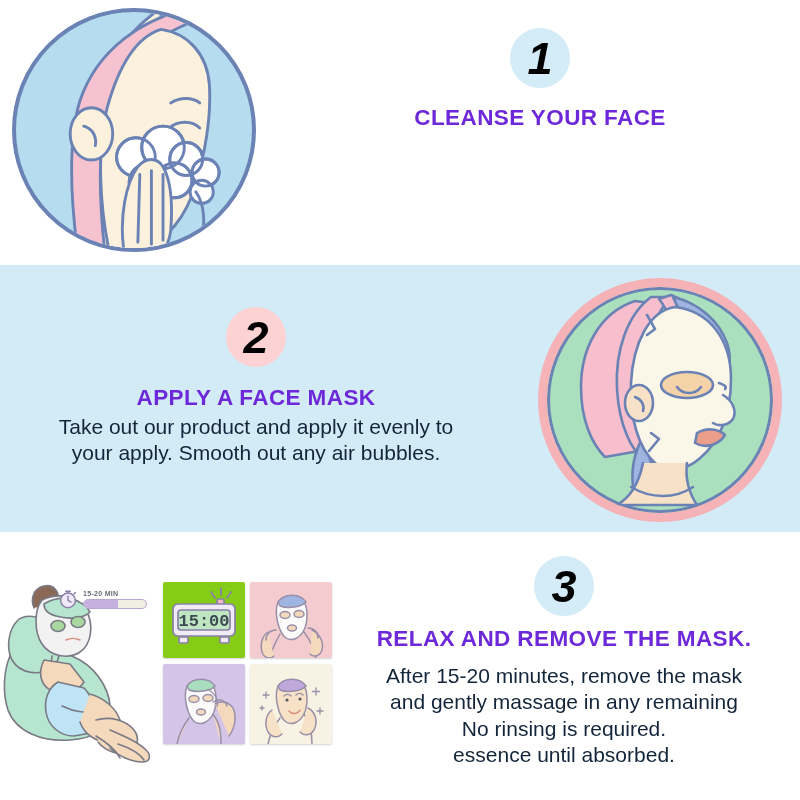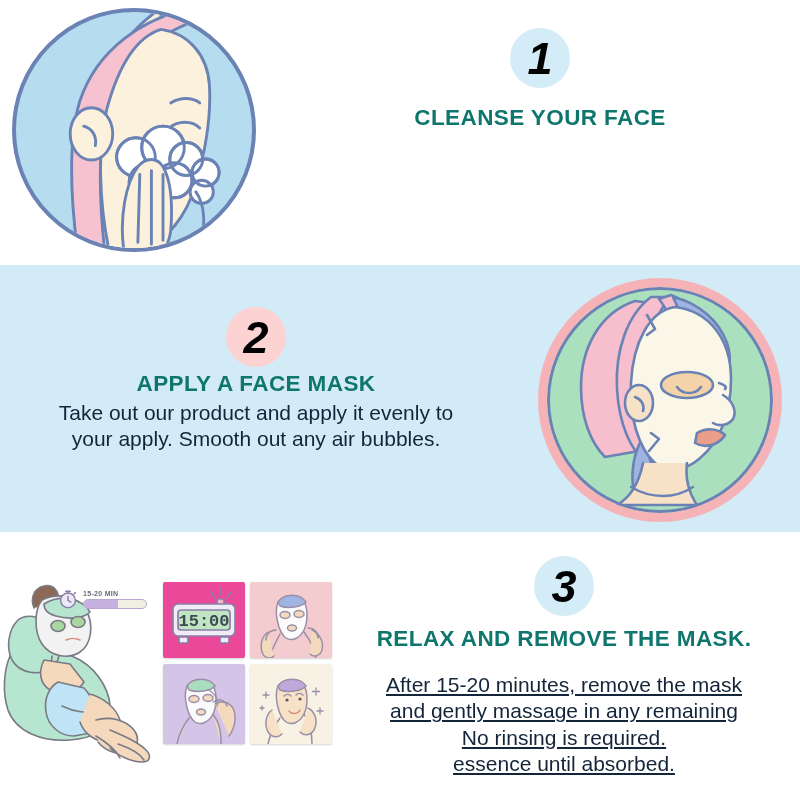--- a/index.html
+++ b/index.html
@@ -23,35 +23,35 @@
   .badge{
     width:60px;height:60px;border-radius:50%;
     display:flex;align-items:center;justify-content:center;
     font-size:45px;font-weight:bold;font-style:italic;
     color:#000000;line-height:1;
   }
   .badge-blue{background:#d4ecf7;}
   .badge-pink{background:#fcd2d2;}
   .step-title{
     font-size:22.5px;font-weight:bold;letter-spacing:.4px;
-    text-align:center;color:#0f766e;white-space:nowrap;
+    text-align:center;color:#6d28d9;white-space:nowrap;
   }
   .step-body{
     font-size:21px;line-height:1.26;text-align:center;color:#13253a;
   }
 
   .t1{left:285px;top:28px;width:510px;}
   .t1 .step-title{margin-top:17px;}
   .t1 .step-body{margin-top:13px;}
   .t2{left:0px;top:307px;width:512px;}
-  .t2 .step-title{margin-top:4px;}
+  .t2 .step-title{margin-top:18px;}
   .t2 .step-body{margin-top:3px;}
   .t3{left:330px;top:556px;width:468px;}
   .t3 .step-title{margin-top:10px;}
-  .t3 .step-body{margin-top:20px;text-decoration:underline;}
+  .t3 .step-body{margin-top:11px;}
 
   
   .circle-illo{position:absolute;border-radius:50%;overflow:hidden;}
   .illo1{left:12px;top:8px;width:244px;height:244px;
     background:#b5ddef;border:4px solid #6b82b5;box-sizing:border-box;}
   .illo2{left:538px;top:278px;width:244px;height:244px;
     background:#abe0be;border:9px solid #f5b3b8;box-sizing:border-box;
     box-shadow:0 0 0 3px #6b82b5 inset;}
   .illo svg{display:block;width:100%;height:100%;}
 
@@ -195,21 +195,21 @@
     <div class="timer-right">
       <div class="timer-label">15-20 MIN</div>
       <div class="timer-bar">
         <div class="timer-fill" style="width: 55%;"></div>
       </div>
     </div>
   </div>
 
   <div class="tile-grid">
 
-    <div class="tile tile-clock" style="background: #ec4899;">
+    <div class="tile tile-clock" style="background: #84cc16;">
       <svg viewBox="0 0 82 76">
         <g stroke="#8a7fa8" stroke-width="1.7" stroke-linecap="round" fill="none">
           <path d="M52 16 l-4 -6 M58 13 l0 -7 M64 16 l4 -6"></path>
           <rect x="54" y="17" width="7" height="6" rx="2" fill="#f0b9c4"></rect>
           <rect x="10" y="22" width="62" height="32" rx="5" fill="#f0ecf7"></rect>
           <rect x="15" y="28" width="52" height="20" rx="3" fill="#bfe5c2"></rect>
           <rect x="16" y="55" width="9" height="6" rx="1.5" fill="#f0ecf7"></rect>
           <rect x="57" y="55" width="9" height="6" rx="1.5" fill="#f0ecf7"></rect>
         </g>
         <text x="41" y="44" text-anchor="middle" font-family="'Liberation Mono', monospace" font-size="17" font-weight="bold" fill="#3d4a52">15:00</text>

